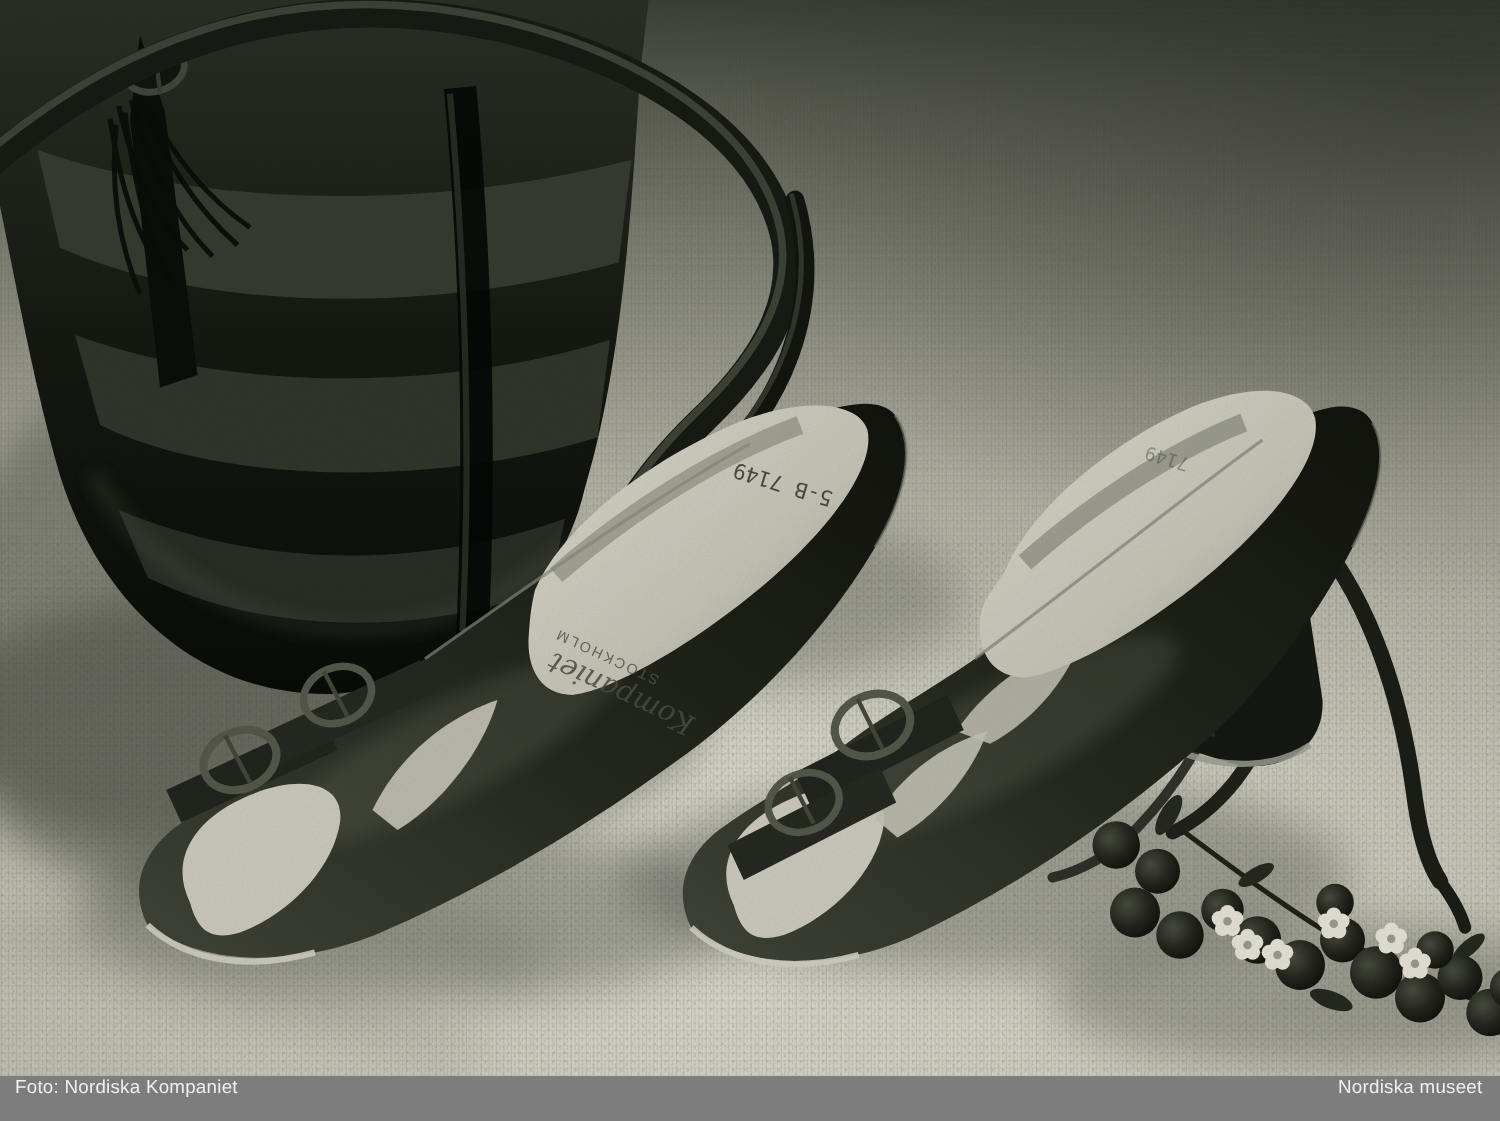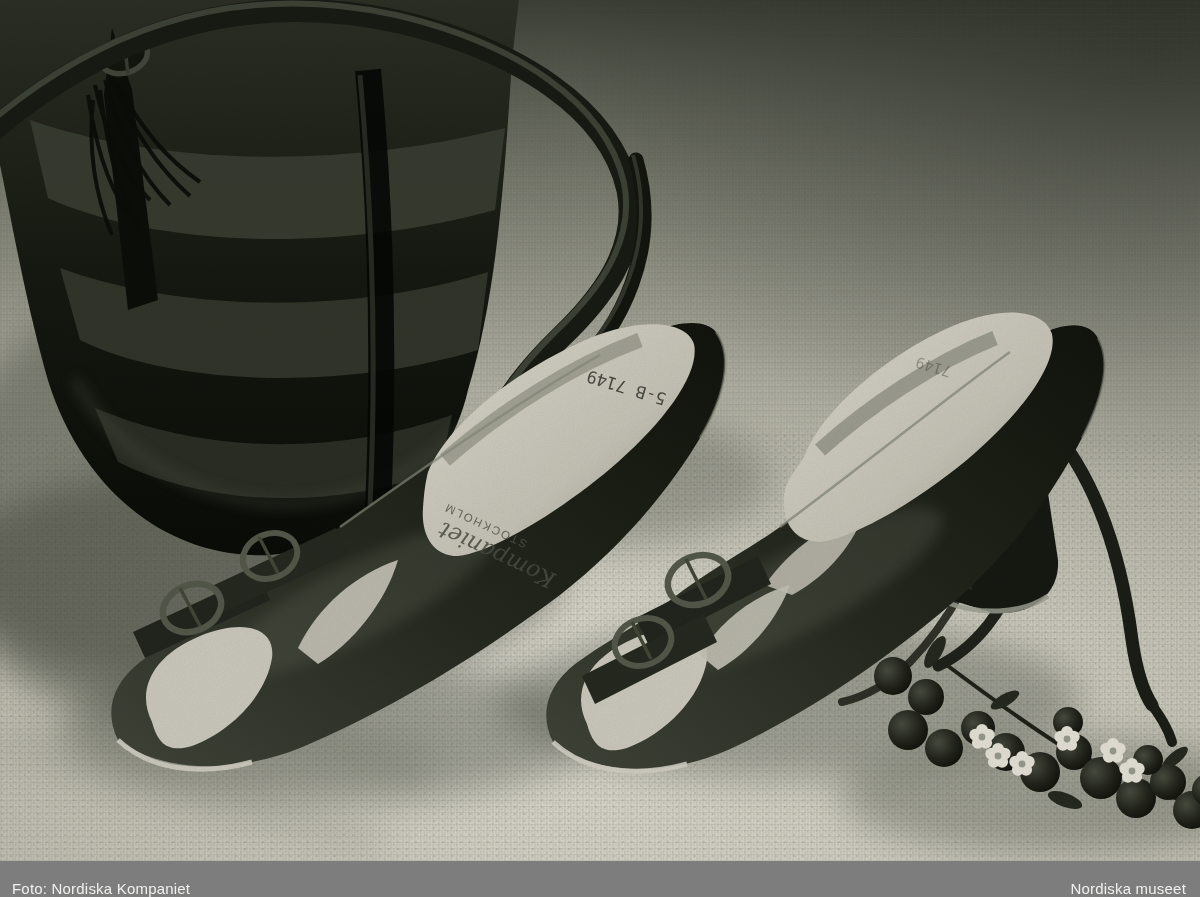--- a/index.html
+++ b/index.html
@@ -1,20 +1,20 @@
 <!DOCTYPE html>
 <html><head>
 <meta charset="utf-8">
 <style>
   html,body{margin:0;padding:0;background:#2a2a2a;}
   .stage{width:1200px;height:897px;position:relative;overflow:hidden;
          font-family:"Liberation Sans",sans-serif;background:#7d7d7d;}
   .photo{display:block;}
   .caption-bar{height:36px;background:#7d7d7d;color:#f0f0ee;display:flex;
-         align-items:flex-end;justify-content:space-between;
+         align-items:flex-start;justify-content:space-between;
          padding:0 14px 0 12px;box-sizing:border-box;
          font-size:15px;letter-spacing:.2px;}
   .caption-bar span{white-space:nowrap;}
   text{user-select:none;}
 </style>
 </head>
 <body>
 
 <div class="stage">
 

